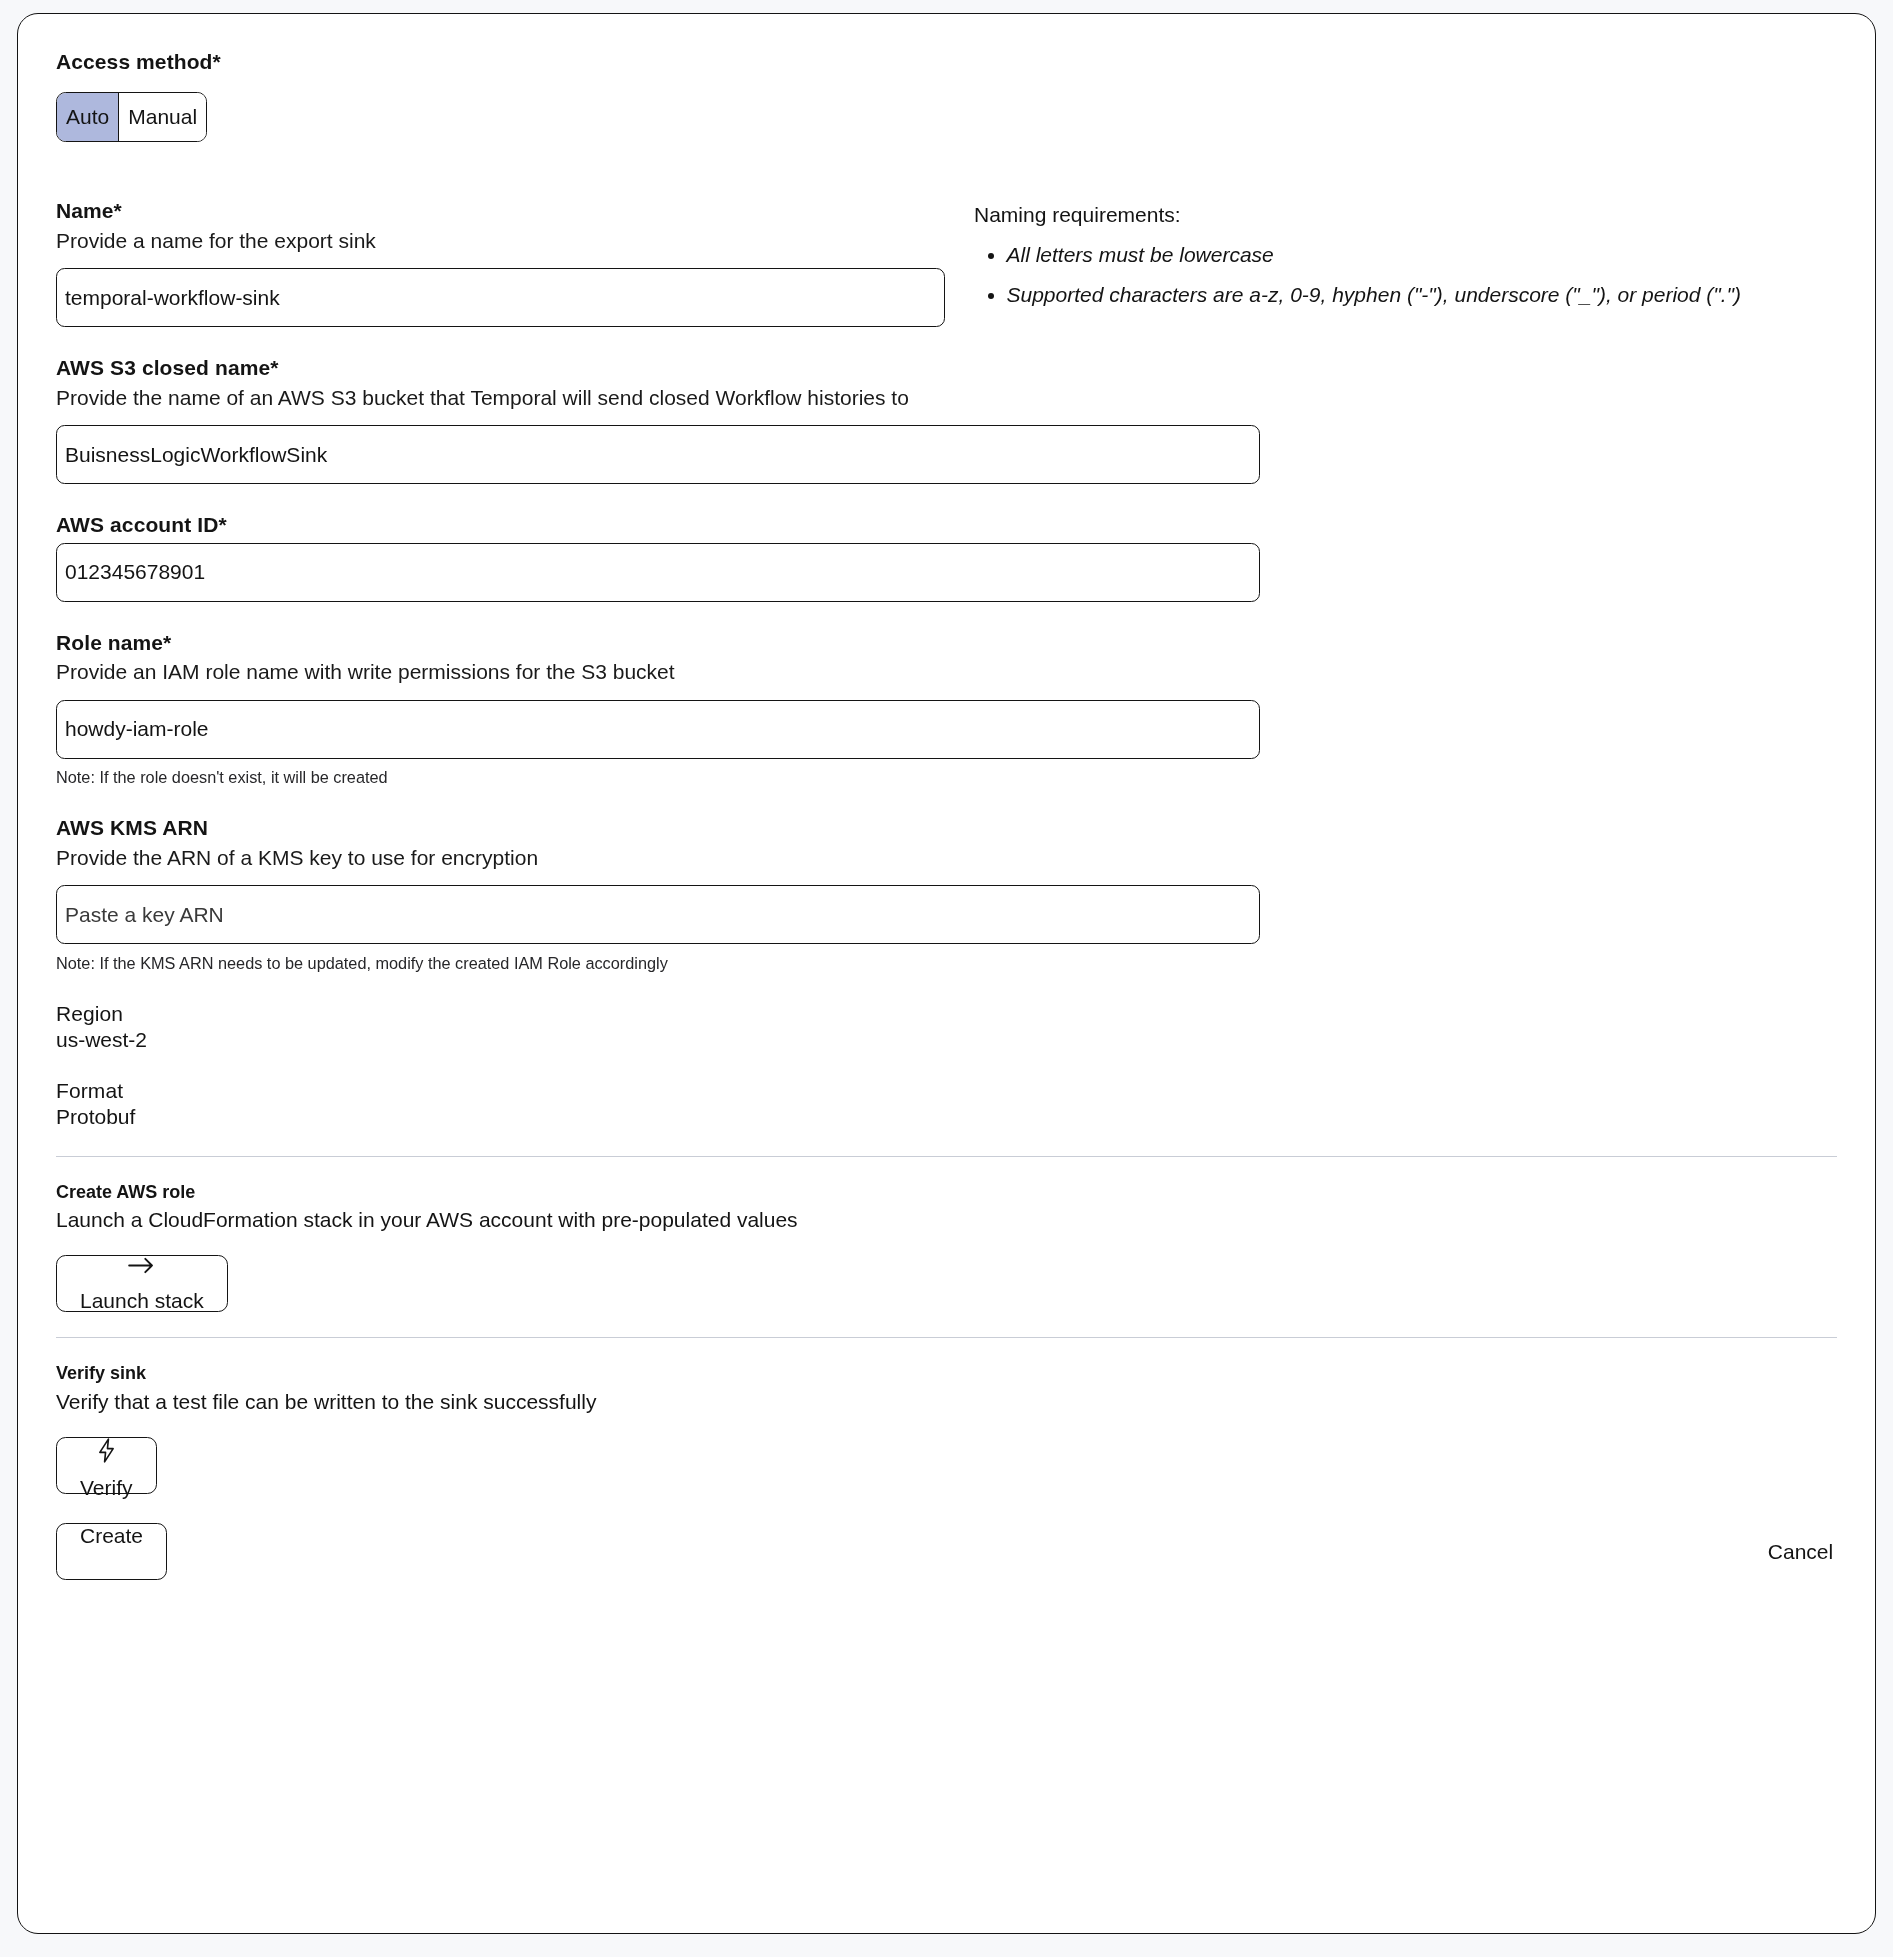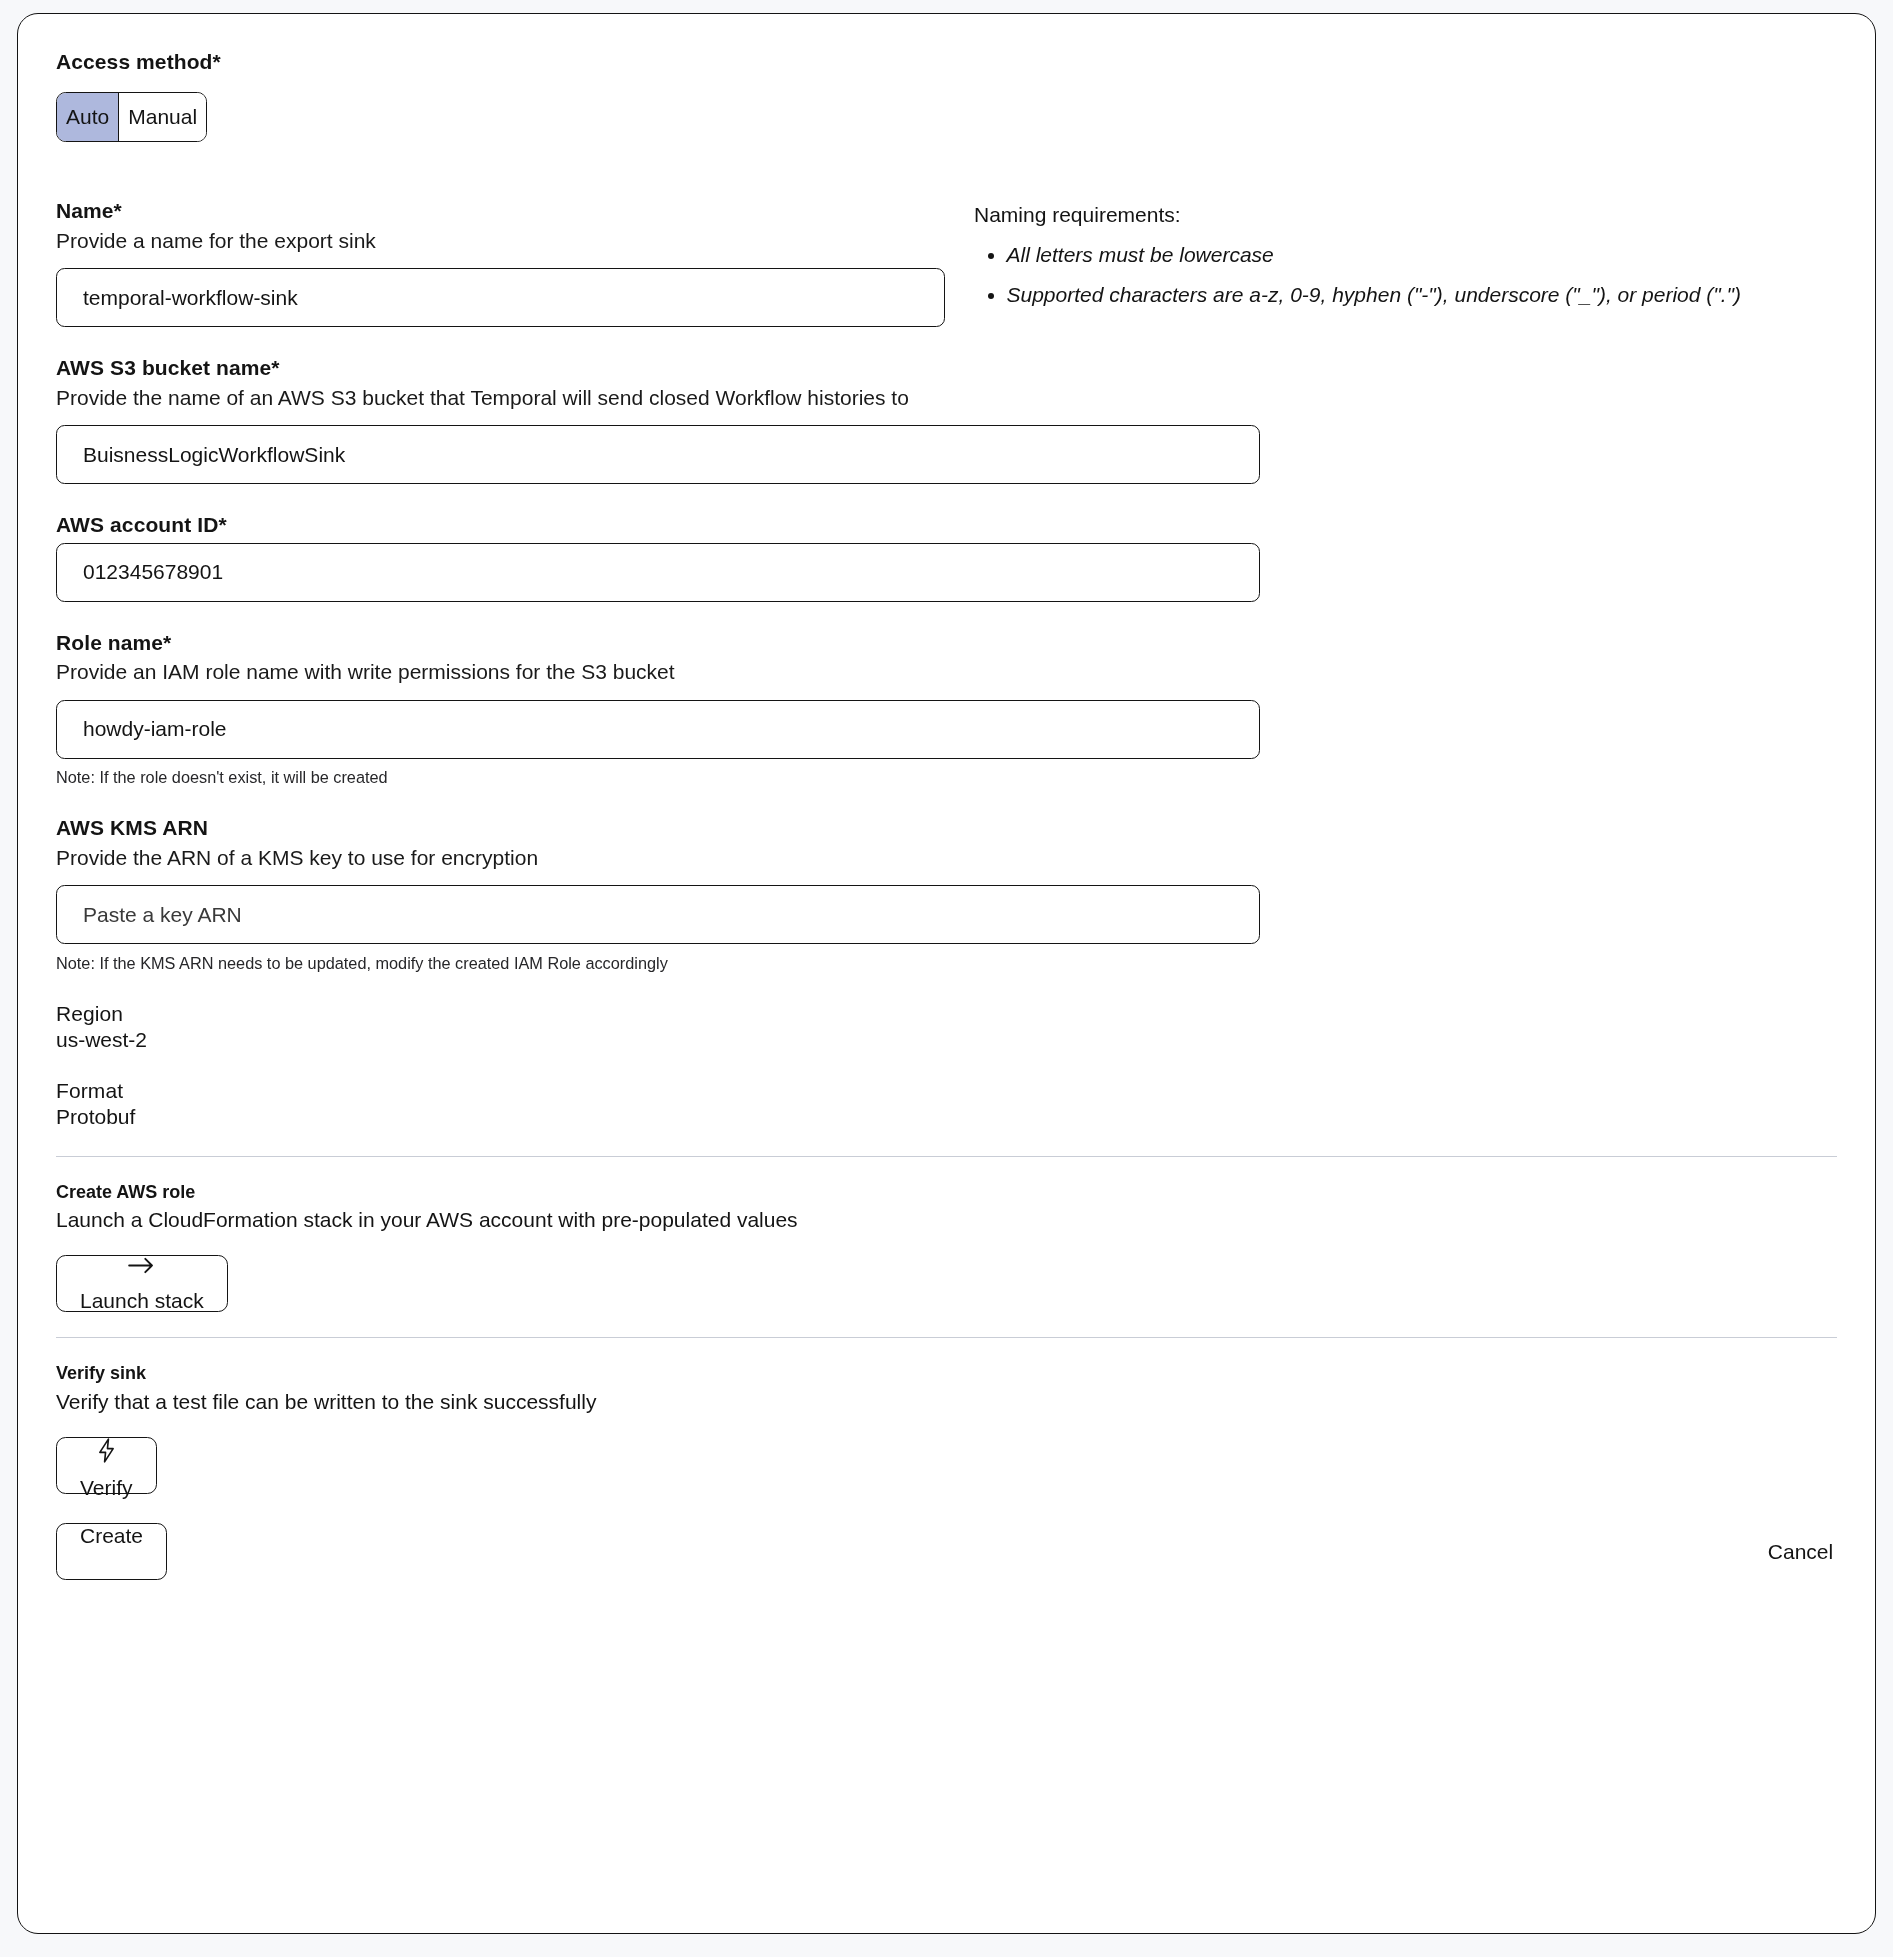--- a/index.html
+++ b/index.html
@@ -88,21 +88,21 @@
   ul.req li { margin-bottom: 5.7px; font-style: italic; }
 
   input.field {
     display: block;
     width: 1204px;
     height: 59px;
     border: 1.7px solid #141414;
     border-radius: 8.6px;
     font-size: 21px;
     font-family: inherit;
-    padding: 0 26px;
+    padding: 0 8px;
     color: #141414;
     background: #fff;
     outline: none;
   }
   input.field.narrow { width: 889px; }
   input.field::placeholder { color: #3a3a3a; opacity: 1; }
 
   .group { margin-bottom: 29px; }
   .group.tight { margin-bottom: 25px; }
 
@@ -181,21 +181,21 @@
     <div class="col-right">
       <div class="req-title">Naming requirements:</div>
       <ul class="req">
         <li>All letters must be lowercase</li>
         <li>Supported characters are a-z, 0-9, hyphen ("-"), underscore ("_"), or period (".")</li>
       </ul>
     </div>
   </div>
 
   <div class="group" style="margin-top:29px;">
-    <div class="label">AWS S3 bucket name*</div>
+    <div class="label">AWS S3 closed name*</div>
     <div class="sublabel">Provide the name of an AWS S3 bucket that Temporal will send closed Workflow histories to</div>
     <input class="field" value="BuisnessLogicWorkflowSink" style="">
   </div>
 
   <div class="group">
     <div class="label">AWS account ID*</div>
     <input class="field" value="012345678901" style="">
   </div>
 
   <div class="group">

